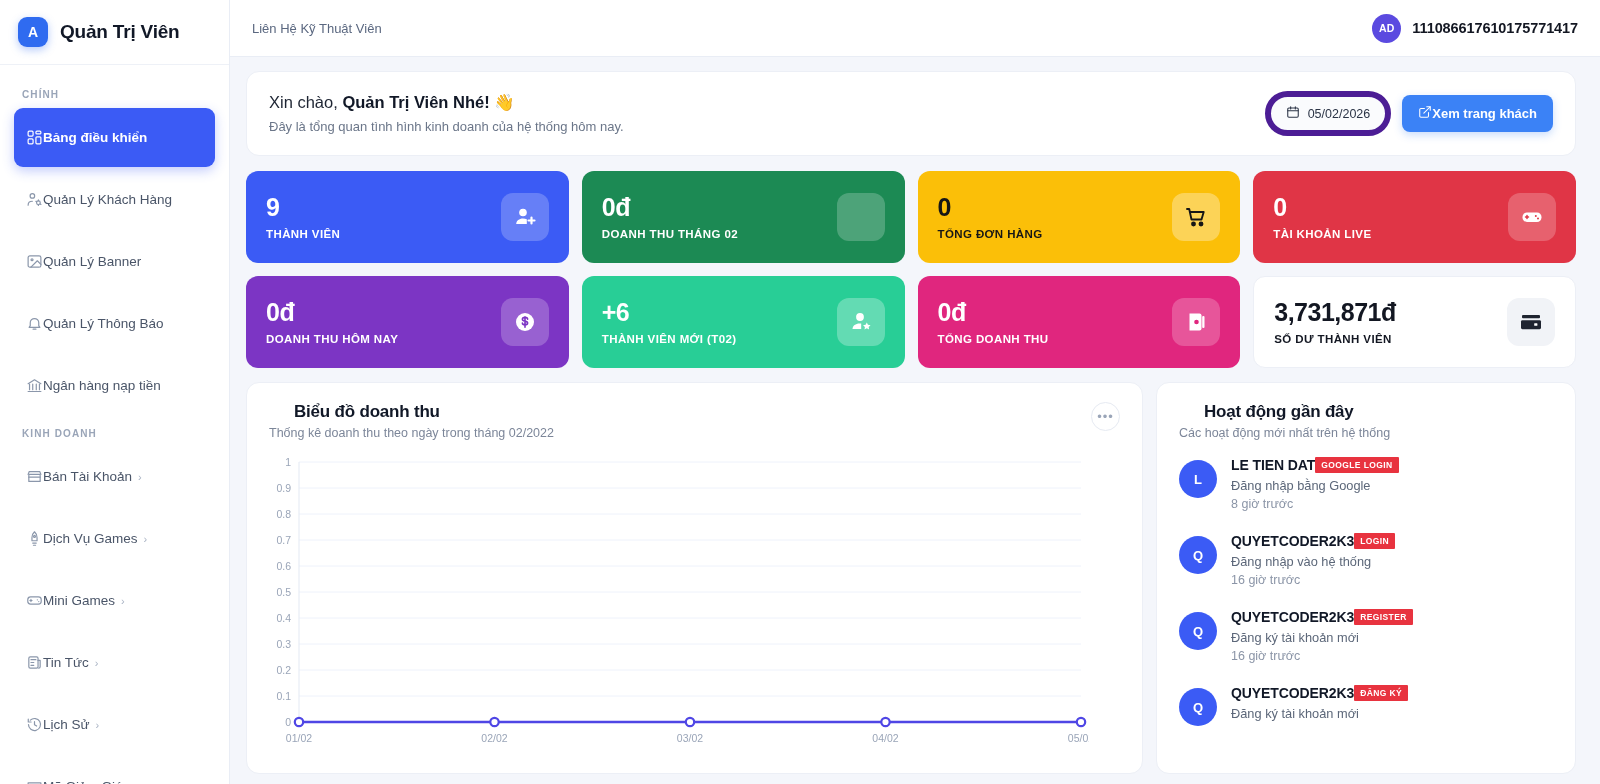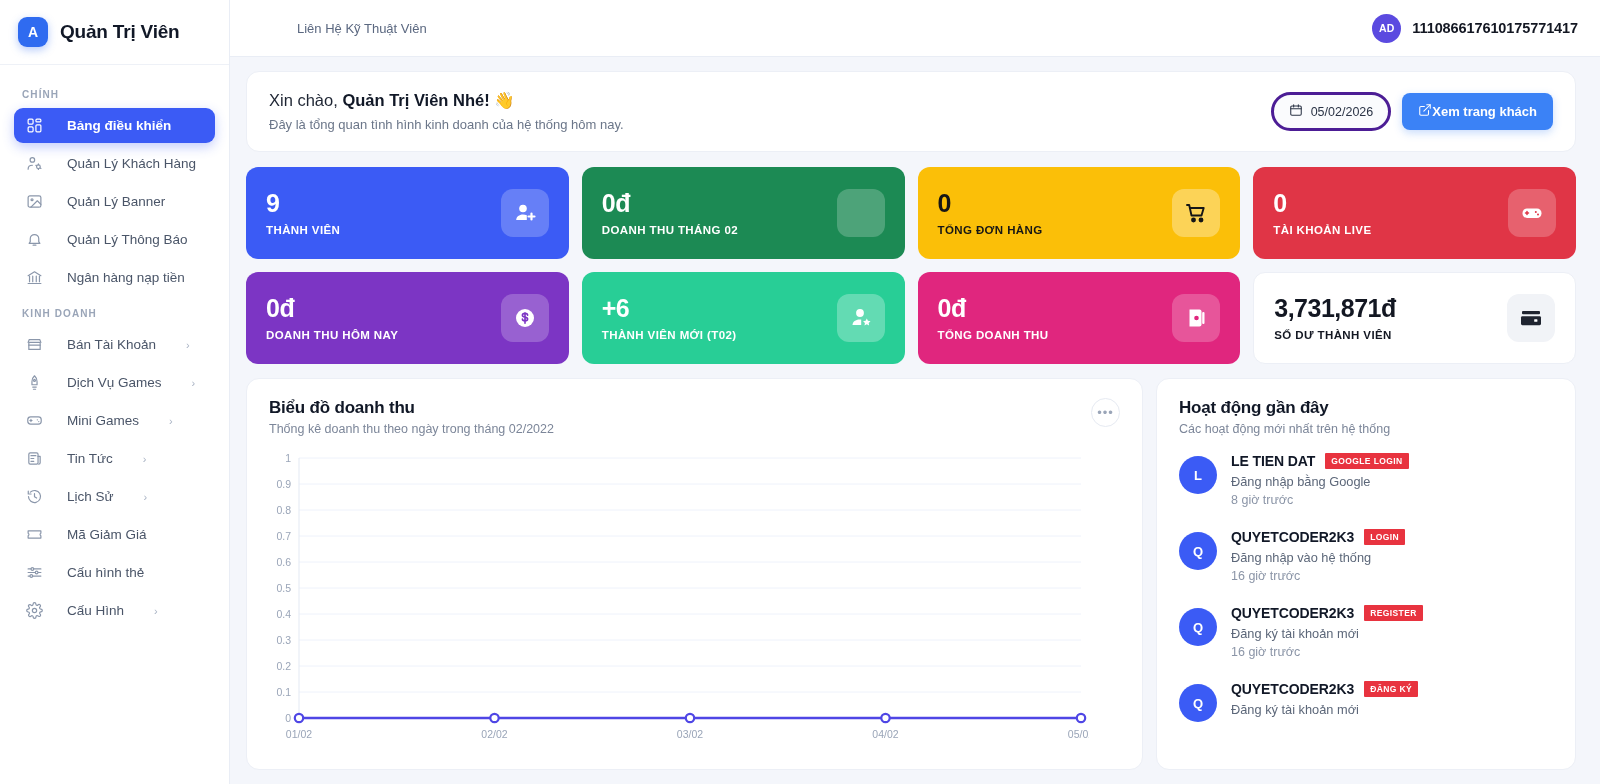--- a/index.html
+++ b/index.html
@@ -33,43 +33,43 @@
   }
   .brand-title { font-size: 19px; font-weight: 700; color: #111827; letter-spacing: -.2px; }
 
   .nav { padding: 14px 14px 0 14px; flex: 1; overflow: hidden; }
   .nav-section {
     font-size: 10px; font-weight: 700; letter-spacing: 1.1px;
     color: #9aa5b8; text-transform: uppercase;
     padding: 10px 8px 8px 8px;
   }
   .nav-item {
-    display: flex; align-items: center; gap: 24px;
-    padding: 9px 12px; margin-bottom: 3px;
+    display: flex; align-items: center; gap: 0;
+    padding: 21px 12px; margin-bottom: 3px;
     border-radius: 9px; cursor: pointer;
     color: #4a5568; font-size: 13.5px;
   }
   .nav-item .ico { width: 17px; height: 17px; display: flex; align-items: center; justify-content: center; flex-shrink: 0; color: #8b97ab; }
   .nav-item .ico svg { width: 17px; height: 17px; stroke: currentColor; fill: none; stroke-width: 1.7; stroke-linecap: round; stroke-linejoin: round; }
   .nav-item.active {
     background: #3b5bf5; color: #fff; font-weight: 700;
     box-shadow: 0 4px 12px rgba(59,91,245,.30);
   }
   .nav-item.active .ico { color: #fff; }
   .nav-chev { margin-left: 6px; color: #a9b3c4; font-size: 11px; }
 
   
   .main { flex: 1; display: flex; flex-direction: column; min-width: 0; }
   .topbar {
     height: 57px; min-height: 57px; background: #fff;
     border-bottom: 1px solid #e9edf5;
     display: flex; align-items: center; justify-content: space-between;
     padding: 0 22px;
   }
-  .topbar-left { font-size: 13px; color: #5b6880; margin-left: 45px; }
+  .topbar-left { font-size: 13px; color: #5b6880; }
   .topbar-right { display: flex; align-items: center; gap: 11px; }
   .avatar-top {
     width: 29px; height: 29px; border-radius: 50%;
     background: #5b4ae0; color: #fff;
     display: flex; align-items: center; justify-content: center;
     font-size: 10.5px; font-weight: 700; letter-spacing: .3px;
   }
   .userid { font-size: 14.5px; font-weight: 700; color: #131722; letter-spacing: -.1px; }
 
   .content { flex: 1; padding: 14px 24px 0 16px; overflow: hidden; }
@@ -79,21 +79,21 @@
     background: #fff; border: 1px solid #eceff6; border-radius: 13px;
     padding: 19px 22px; display: flex; align-items: center; justify-content: space-between;
     margin-bottom: 15px;
   }
   .welcome-hi { font-size: 16.5px; color: #1e2533; margin-bottom: 7px; }
   .welcome-hi b { font-weight: 700; color: #111827; }
   .welcome-sub { font-size: 13px; color: #6b7689; }
   .welcome-actions { display: flex; align-items: center; gap: 11px; }
   .date-pill {
     display: flex; align-items: center; gap: 8px;
-    background: #fafbfd; border: 3px solid #4c1d95; border-radius: 999px;
+    background: #fafbfd; border: 6px solid #4c1d95; border-radius: 999px;
     padding: 8px 15px; font-size: 12.5px; color: #2b3446; font-weight: 500;
   }
   .btn-primary {
     display: flex; align-items: center; gap: 0;
     background: #3b82f6; color: #fff; border: none; border-radius: 8px;
     padding: 10px 16px; font-size: 13px; font-weight: 700; cursor: pointer;
     font-family: inherit;
     box-shadow: 0 3px 8px rgba(59,130,246,.28);
   }
   .btn-primary svg, .date-pill svg { width: 14px; height: 14px; stroke: currentColor; fill: none; stroke-width: 1.8; stroke-linecap: round; stroke-linejoin: round; }
@@ -113,21 +113,21 @@
   }
   .stat-icon svg { width: 24px; height: 24px; }
 
   
   .lower { display: grid; grid-template-columns: 1fr 420px; gap: 13px; height: 392px; }
   .card {
     background: #fff; border: 1px solid #eceff6; border-radius: 13px;
     padding: 19px 22px; overflow: hidden;
   }
   .card-head { display: flex; align-items: flex-start; justify-content: space-between; }
-  .card-title { font-size: 17px; font-weight: 700; color: #111827; letter-spacing: -.2px; }
+  .card-title { font-size: 17px; font-weight: 700; color: #111827; letter-spacing: -.2px; margin-left: 25px; }
   .card-sub { font-size: 12.5px; color: #7c8699; margin-top: 4px; }
   .dots-btn {
     width: 29px; height: 29px; border-radius: 50%;
     border: 1px solid #e6eaf2; background: #fff; cursor: pointer;
     display: flex; align-items: center; justify-content: center;
     color: #9aa5b8; font-size: 13px; line-height: 1; letter-spacing: 1px;
     font-family: inherit;
   }
 
   
@@ -137,21 +137,21 @@
   
   .activity-list { margin-top: 17px; }
   .act-item { display: flex; gap: 14px; align-items: flex-start; margin-bottom: 22px; }
   .act-avatar {
     width: 38px; height: 38px; border-radius: 50%; flex-shrink: 0;
     background: #3b5bf5; color: #fff;
     display: flex; align-items: center; justify-content: center;
     font-size: 13px; font-weight: 700; margin-top: 3px;
   }
   .act-body { min-width: 0; }
-  .act-top { display: flex; align-items: flex-end; gap: 10px; margin-bottom: 5px; }
+  .act-top { display: flex; align-items: flex-end; gap: 0; margin-bottom: 5px; }
   .act-name { font-size: 14px; font-weight: 700; color: #111827; letter-spacing: -.1px; }
   .act-badge {
     background: #e8333f; color: #fff; border-radius: 1px;
     font-size: 8.5px; font-weight: 700; letter-spacing: .4px;
     padding: 3px 6px; text-transform: uppercase; white-space: nowrap;
   }
   .act-desc { font-size: 12.8px; color: #5c6779; margin-bottom: 4px; }
   .act-time { font-size: 12.5px; color: #8b95a7; }
 </style>
 </head>

